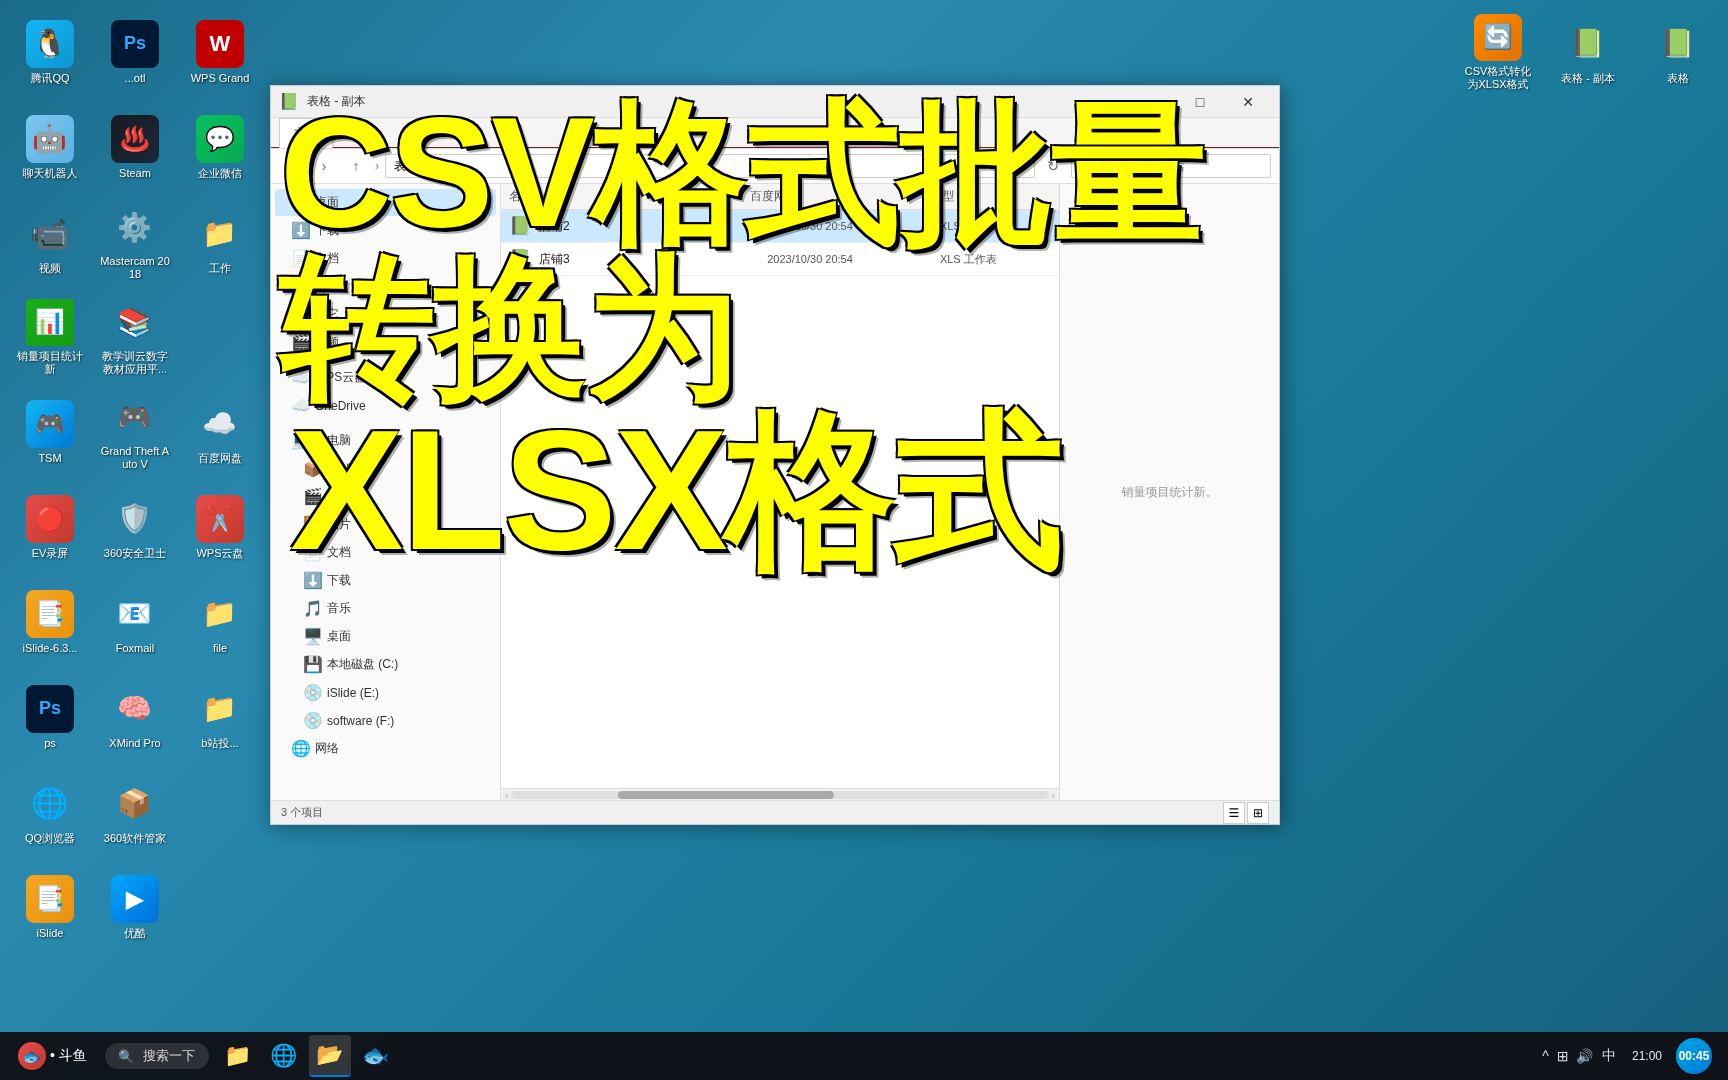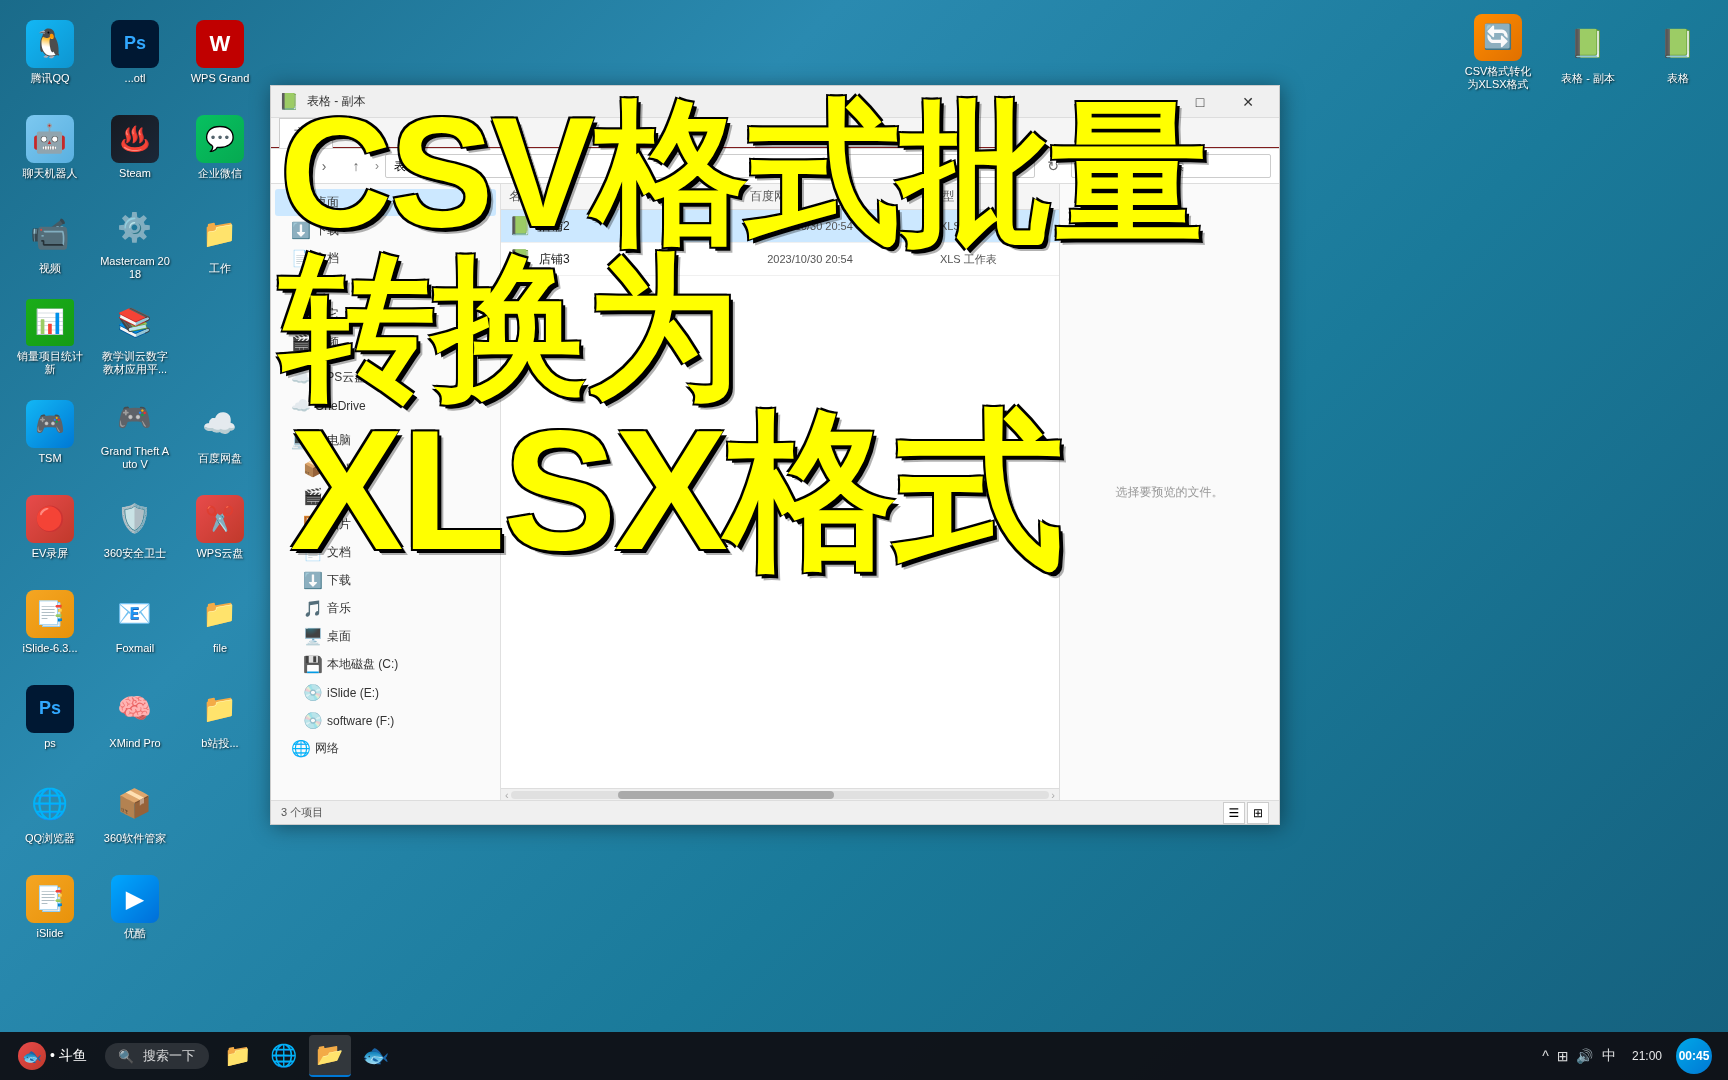--- a/index.html
+++ b/index.html
@@ -812,21 +812,21 @@
         <div class="scrollbar-h">
           <span style="font-size:11px;color:#aaa;padding:0 2px;">‹</span>
           <div class="scrollbar-h-track">
             <div class="scrollbar-h-thumb"></div>
           </div>
           <span style="font-size:11px;color:#aaa;padding:0 2px;">›</span>
         </div>
       </div>
 
       <div class="preview-pane">
-        <span>选择要预览的文件。</span>
+        <span>销量项目统计新。</span>
       </div>
     </div>
 
     <div class="status-bar">
       <span>3 个项目</span>
       <div class="view-btns">
         <button class="view-btn">☰</button>
         <button class="view-btn">⊞</button>
       </div>
     </div>

